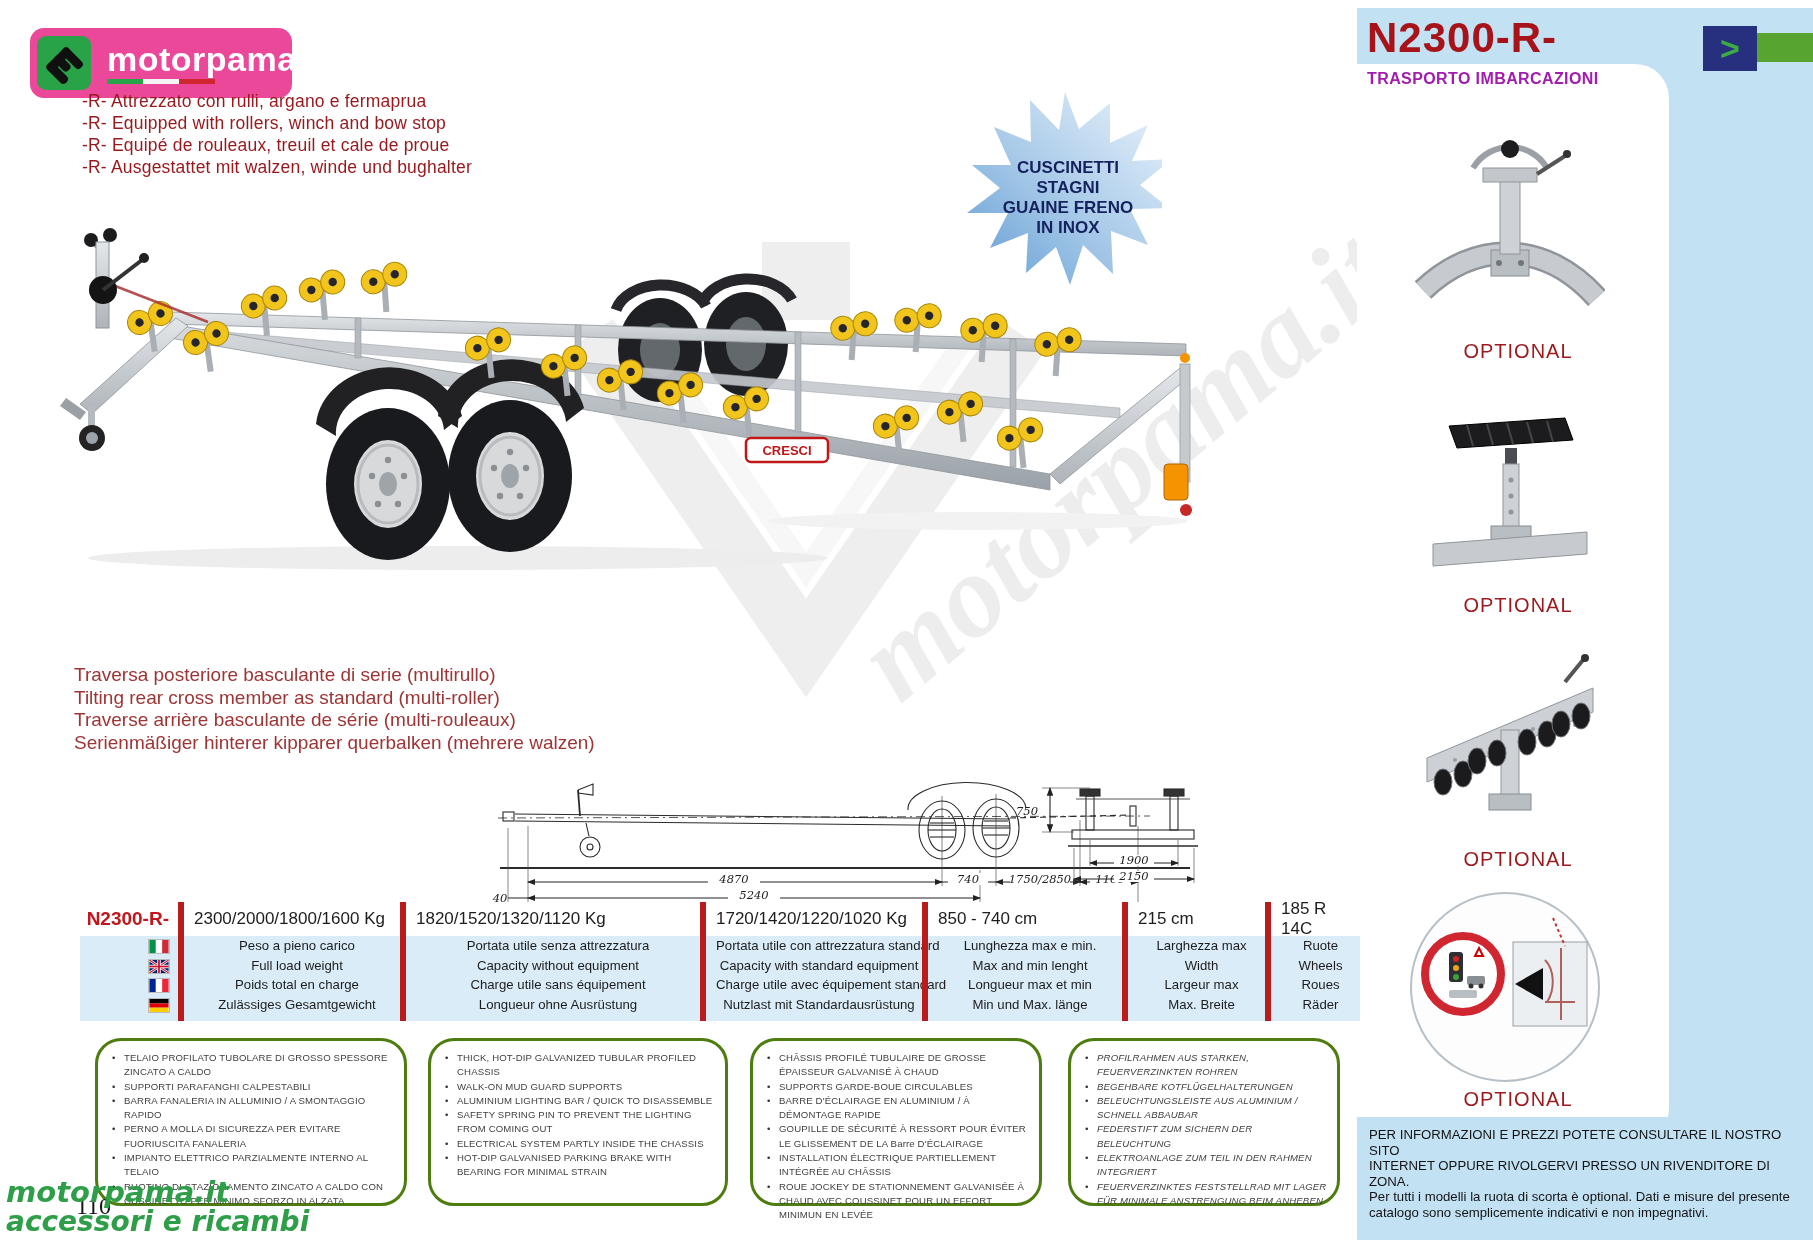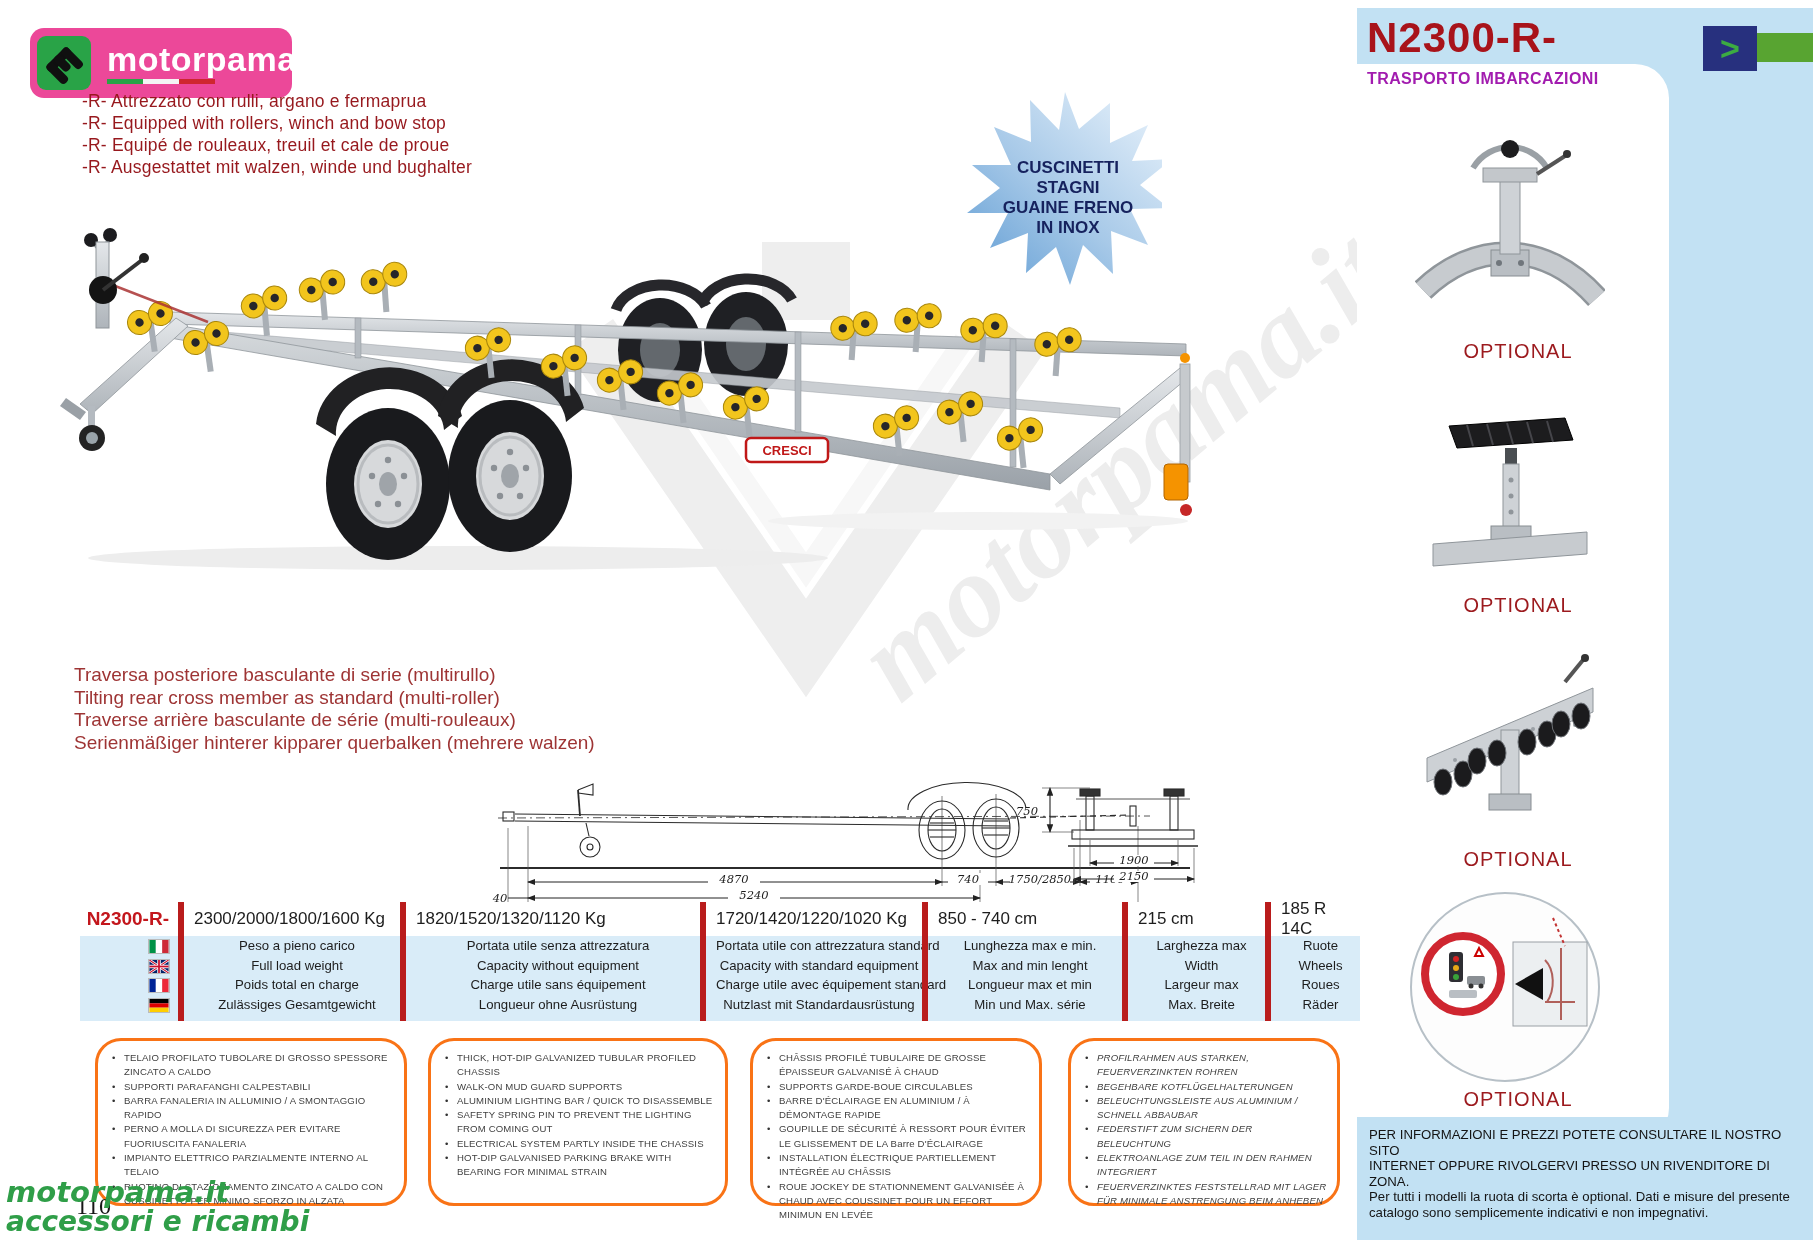--- a/index.html
+++ b/index.html
@@ -57,21 +57,21 @@
   .tcol{position:relative;padding-bottom:4px;}
   .tcol + .tcol{border-left:6px solid #b91c1c;}
   .thead{height:34px;display:flex;align-items:center;font-size:17px;color:#1d1d1d;padding-left:10px;}
   .model-name{justify-content:flex-end;padding-right:9px;padding-left:0;
               color:#c3161c;font-weight:bold;font-size:19px;}
   .tlabel{font-size:13.2px;line-height:19.5px;color:#1d1d1d;padding-left:10px;white-space:nowrap;text-align:center;}
   .flag-stack{display:flex;flex-direction:column;align-items:flex-end;padding-right:8px;padding-top:3px;}
   .flag-stack svg{width:22px;height:15px;margin-bottom:4.5px;border:.5px solid #bbb;box-sizing:border-box;}
 
   
-  .fbox{top:1038px;height:168px;background:#fff;border:3px solid #f97316;border-radius:26px;
+  .fbox{top:1038px;height:168px;background:#fff;border:3px solid #4d7c0f;border-radius:26px;
         box-sizing:border-box;padding:10px 8px 0 14px;z-index:3;}
   .fbox ul{margin:0;padding:0;list-style:none;}
   .fbox li{position:relative;padding-left:12px;font-size:9.6px;line-height:14.3px;
            color:#3f3f3f;letter-spacing:.15px;}
   .fbox li::before{content:"\2022";position:absolute;left:0;top:0;color:#333;}
 
   
   .footer-site{left:6px;top:1175px;font-size:29px;font-weight:bold;font-style:italic;
                color:#2f9e48;z-index:6;font-family:"DejaVu Sans",sans-serif;}
   .page-number{left:76px;top:1193px;font-size:24px;color:#161616;z-index:5;
@@ -421,21 +421,21 @@
       <div class="tlabel">Portata utile con attrezzatura standard</div>
       <div class="tlabel">Capacity with standard equipment</div>
       <div class="tlabel">Charge utile avec équipement standard</div>
       <div class="tlabel">Nutzlast mit Standardausrüstung</div>
     </div>
     <div class="tcol">
       <div class="thead">850 - 740 cm</div>
       <div class="tlabel">Lunghezza max e min.</div>
       <div class="tlabel">Max and min lenght</div>
       <div class="tlabel">Longueur max et min</div>
-      <div class="tlabel">Min und Max. série</div>
+      <div class="tlabel">Min und Max. länge</div>
     </div>
     <div class="tcol">
       <div class="thead">215 cm</div>
       <div class="tlabel">Larghezza max</div>
       <div class="tlabel">Width</div>
       <div class="tlabel">Largeur max</div>
       <div class="tlabel">Max. Breite</div>
     </div>
     <div class="tcol">
       <div class="thead">185 R 14C</div>

